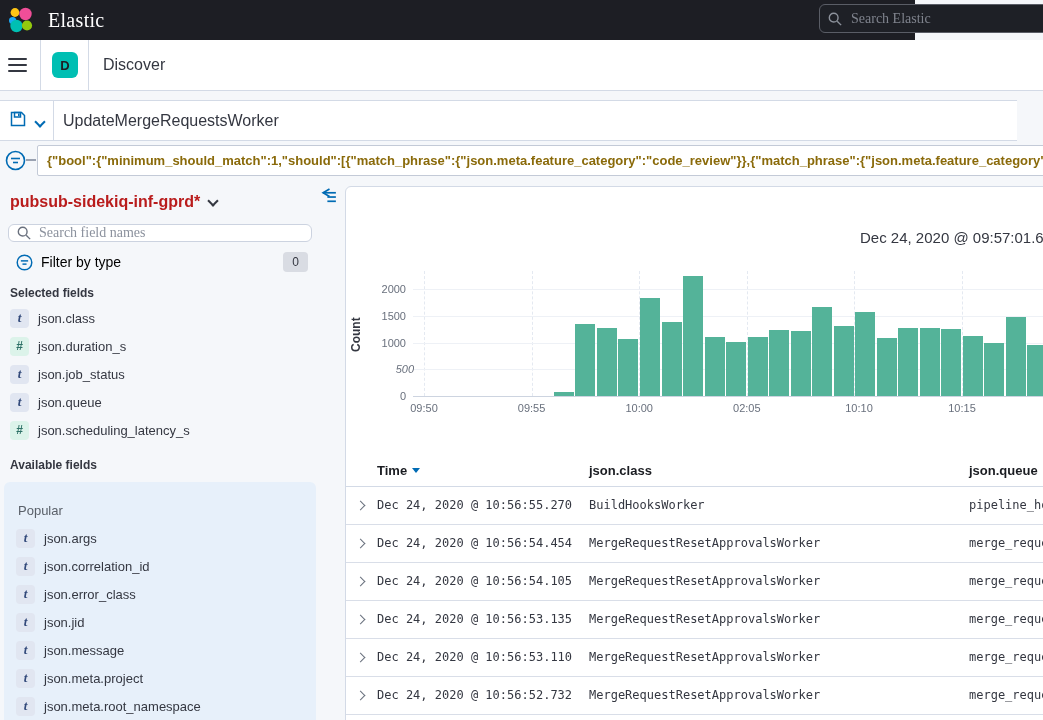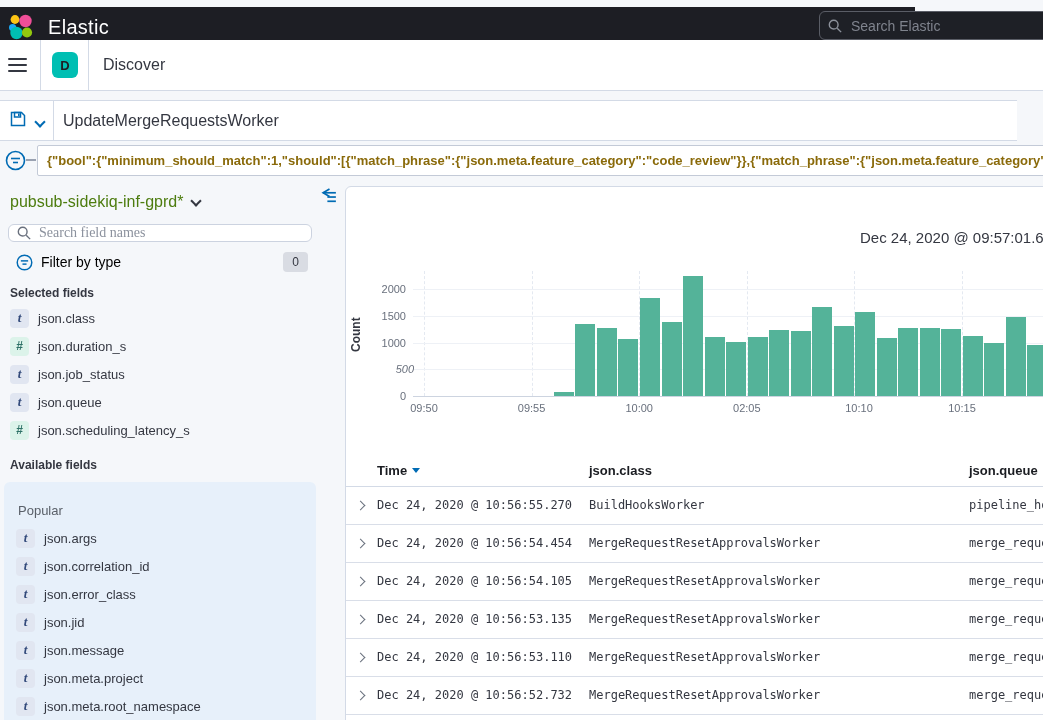--- a/index.html
+++ b/index.html
@@ -1,20 +1,20 @@
 <!DOCTYPE html>
 <html><head>
 <meta charset="utf-8">
 <style>
   * { margin:0; padding:0; box-sizing:border-box; }
   html,body { width:1043px; height:720px; overflow:hidden; }
   body { position:relative; background:#f5f7fa; font-family:"Liberation Sans",sans-serif; color:#343741; }
 
   
-  .topbar { position:absolute; left:0; top:7px; width:915px; height:40px; background:#1d1e24; }
+  .topbar { position:absolute; left:0; top:0; width:915px; height:40px; background:#1d1e24;font-family:Liberation Serif, serif; }
   .logo { position:absolute; left:8px; top:7px; width:26px; height:26px; }
   .app-title { position:absolute; left:48px; top:0; line-height:40px; color:#ffffff; font-size:20px; font-weight:400; letter-spacing:.3px; }
   .top-search { position:absolute; left:819px; top:4px; width:400px; height:29px; background:#1e2026; border:1px solid #5a5d66; border-radius:6px; display:flex; align-items:center; padding:0 8px; }
   .top-search svg { flex:0 0 auto; }
   .top-search input { background:transparent; border:0; outline:0; color:#d4dae5; font-size:14px; margin-left:9px; width:300px; font-family:inherit; }
   .top-search input::placeholder { color:#7f838d; }
 
   
   .navbar { position:absolute; left:0; top:40px; width:1043px; height:51px; background:#ffffff; border-bottom:1px solid #d3dae6; }
   .hamburger { position:absolute; left:8px; top:18px; width:19px; height:14px; cursor:pointer; }
@@ -32,21 +32,21 @@
 
   
   .querybar { position:absolute; left:0; top:142px; width:1043px; height:38px; }
   .filter-circle { position:absolute; left:5px; top:8px; }
   .query-dash { position:absolute; left:26px; top:17px; width:10px; height:2px; background:#9aa2b1; }
   .query-input { position:absolute; left:37px; top:3px; width:1100px; height:31px; background:#fff; border:1px solid #c3cad7; border-radius:2px; padding:0 9px; font-family:"Liberation Sans",sans-serif; font-size:13px; font-weight:700; color:#8a6a0a; }
 
   
   .sidebar { position:absolute; left:0; top:180px; width:320px; height:540px; overflow:hidden; display:flex; flex-direction:column; }
   .index-row { display:flex; align-items:center; margin:13px 10px 0; cursor:pointer; }
-  .index-name { font-size:16px; font-weight:400; color:#4d7c0f; }
+  .index-name { font-size:16px; font-weight:700; color:#b91c1c; }
   .chev-down { width:8px; height:8px; border-right:2px solid #343741; border-bottom:2px solid #343741; transform:rotate(45deg); margin:-3px 0 0 9px; }
   .field-search { display:flex; align-items:center; margin:13px 8px 0; height:29px; background:#fff; border:1px solid #ccd3e0; border-radius:6px; padding:0 8px; }
   .field-search input { border:0; outline:0; font-size:14px; margin-left:8px; width:240px; color:#343741; font-family:Liberation Serif, serif; background:transparent; }
   .field-search input::placeholder { color:#8b919d; }
   .filter-row { display:flex; align-items:center; margin:10px 12px 0 16px; cursor:pointer; }
   .filter-label { color:#000000; font-size:14px; margin-left:8px; }
   .filter-count { margin-left:auto; background:#d9dce3; border-radius:4px; min-width:25px; height:20px; display:flex; align-items:center; justify-content:center; font-size:12px; color:#343741; }
   .section-label { margin:14px 0 4px 10px; font-size:12px; font-weight:700; color:#343741; }
   .field-item { display:flex; align-items:center; height:28px; padding-left:10px; font-size:13px; color:#343741; cursor:pointer; }
   .token { width:19px; height:19px; border-radius:4px; display:flex; align-items:center; justify-content:center; margin-right:9px; flex:0 0 auto; }

